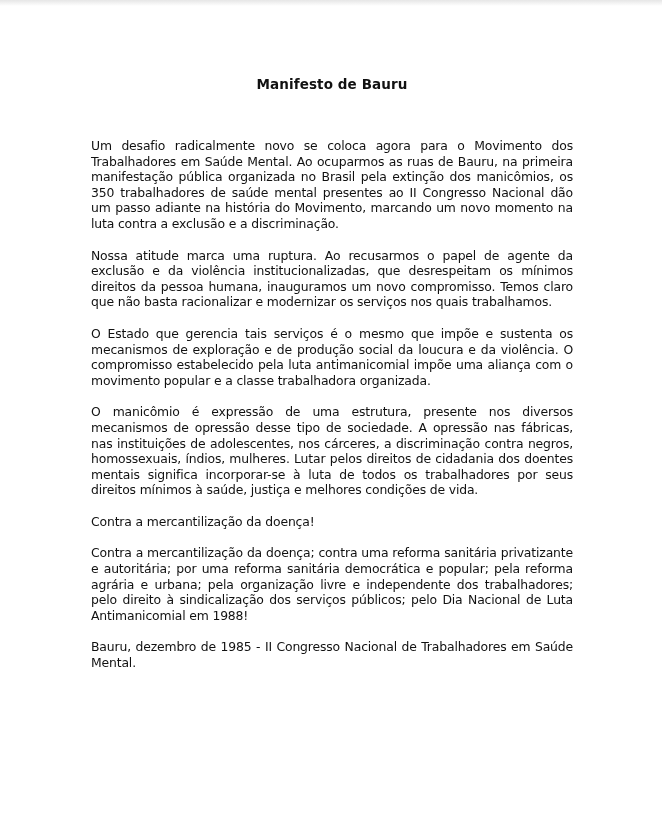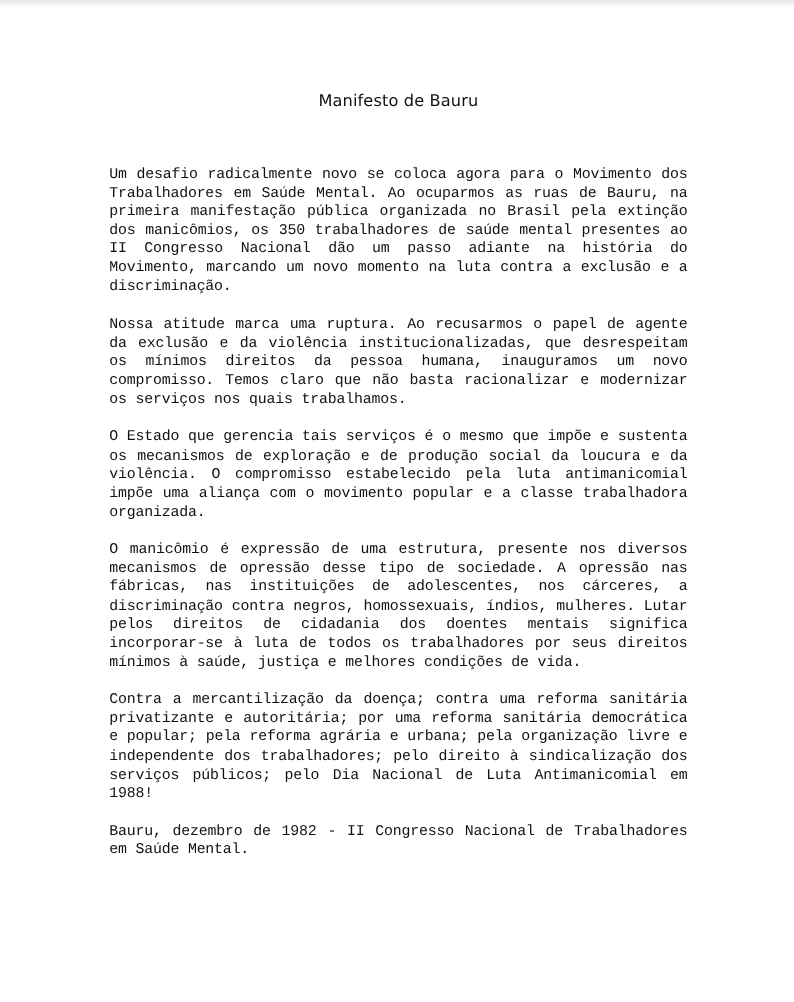--- a/index.html
+++ b/index.html
@@ -27,50 +27,50 @@
       width: 482px;
       font-family: "DejaVu Sans", "Liberation Sans", sans-serif;
       color: #111111;
     }
     .title {
       position: absolute;
       top: 76px;
       left: 0;
       width: 482px;
       text-align: center;
-      font-weight: normal;
+      font-weight: bold;
       font-size: 13.5px;
       letter-spacing: 0.1px;
       margin: 0;
     }
     .body-text {
       position: absolute;
       top: 138px;
       left: 0;
       width: 482px;
     }
     .para {
       font-size: 12.4px;
       line-height: 15.6px;
       text-align: justify;
       text-align-last: left;
       margin: 0 0 16px 0;
       letter-spacing: -0.15px;
-      font-family: Liberation Mono, monospace;
     }
   </style>
 </head>
 <body>
 
 <div class="top-shadow"></div>
 
 <div class="page">
   <h1 class="title">Manifesto de Bauru</h1>
 
   <div class="body-text">
     <p class="para">Um desafio radicalmente novo se coloca agora para o Movimento dos Trabalhadores em Saúde Mental. Ao ocuparmos as ruas de Bauru, na primeira manifestação pública organizada no Brasil pela extinção dos manicômios, os 350 trabalhadores de saúde mental presentes ao II Congresso Nacional dão um passo adiante na história do Movimento, marcando um novo momento na luta contra a exclusão e a discriminação.</p>
     <p class="para">Nossa atitude marca uma ruptura. Ao recusarmos o papel de agente da exclusão e da violência institucionalizadas, que desrespeitam os mínimos direitos da pessoa humana, inauguramos um novo compromisso. Temos claro que não basta racionalizar e modernizar os serviços nos quais trabalhamos.</p>
     <p class="para">O Estado que gerencia tais serviços é o mesmo que impõe e sustenta os mecanismos de exploração e de produção social da loucura e da violência. O compromisso estabelecido pela luta antimanicomial impõe uma aliança com o movimento popular e a classe trabalhadora organizada.</p>
     <p class="para">O manicômio é expressão de uma estrutura, presente nos diversos mecanismos de opressão desse tipo de sociedade. A opressão nas fábricas, nas instituições de adolescentes, nos cárceres, a discriminação contra negros, homossexuais, índios, mulheres. Lutar pelos direitos de cidadania dos doentes mentais significa incorporar-se à luta de todos os trabalhadores por seus direitos mínimos à saúde, justiça e melhores condições de vida.</p>
+    <p class="para">Contra a mercantilização da doença!</p>
     <p class="para">Contra a mercantilização da doença; contra uma reforma sanitária privatizante e autoritária; por uma reforma sanitária democrática e popular; pela reforma agrária e urbana; pela organização livre e independente dos trabalhadores; pelo direito à sindicalização dos serviços públicos; pelo Dia Nacional de Luta Antimanicomial em 1988!</p>
-    <p class="para">Bauru, dezembro de 1982 - II Congresso Nacional de Trabalhadores em Saúde Mental.</p>
+    <p class="para">Bauru, dezembro de 1985 - II Congresso Nacional de Trabalhadores em Saúde Mental.</p>
   </div>
 </div>
 
 </body></html>

